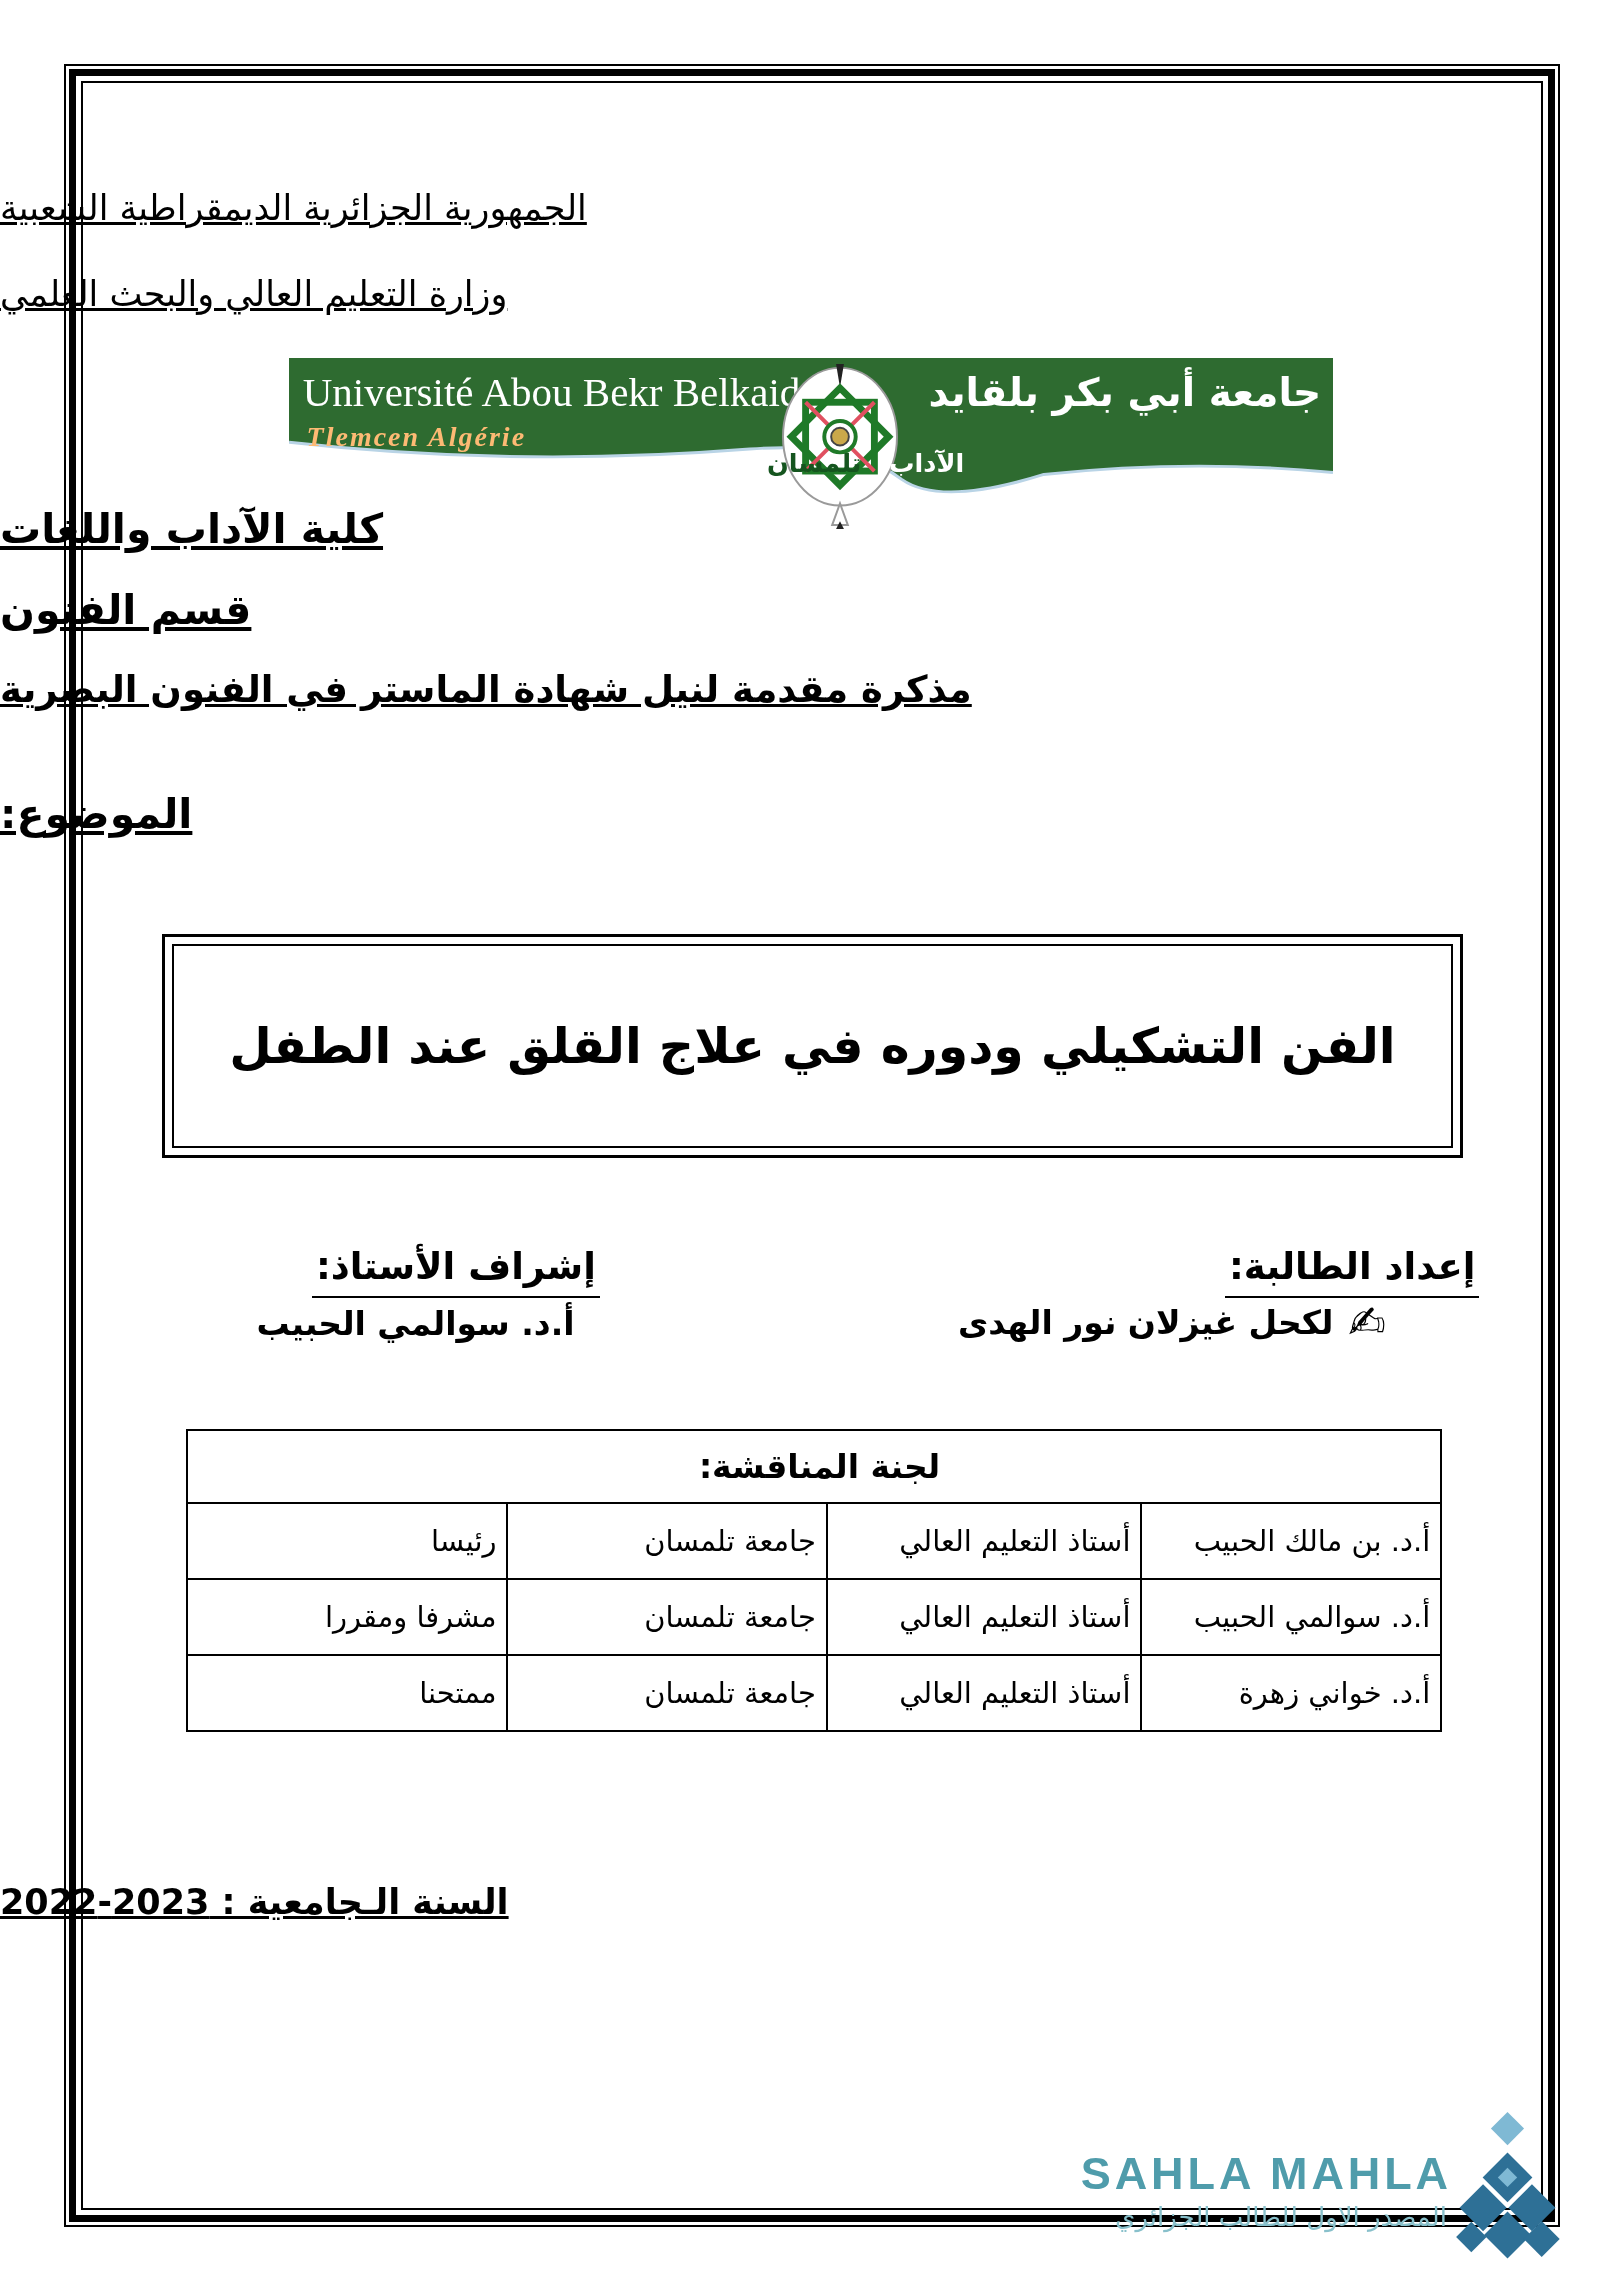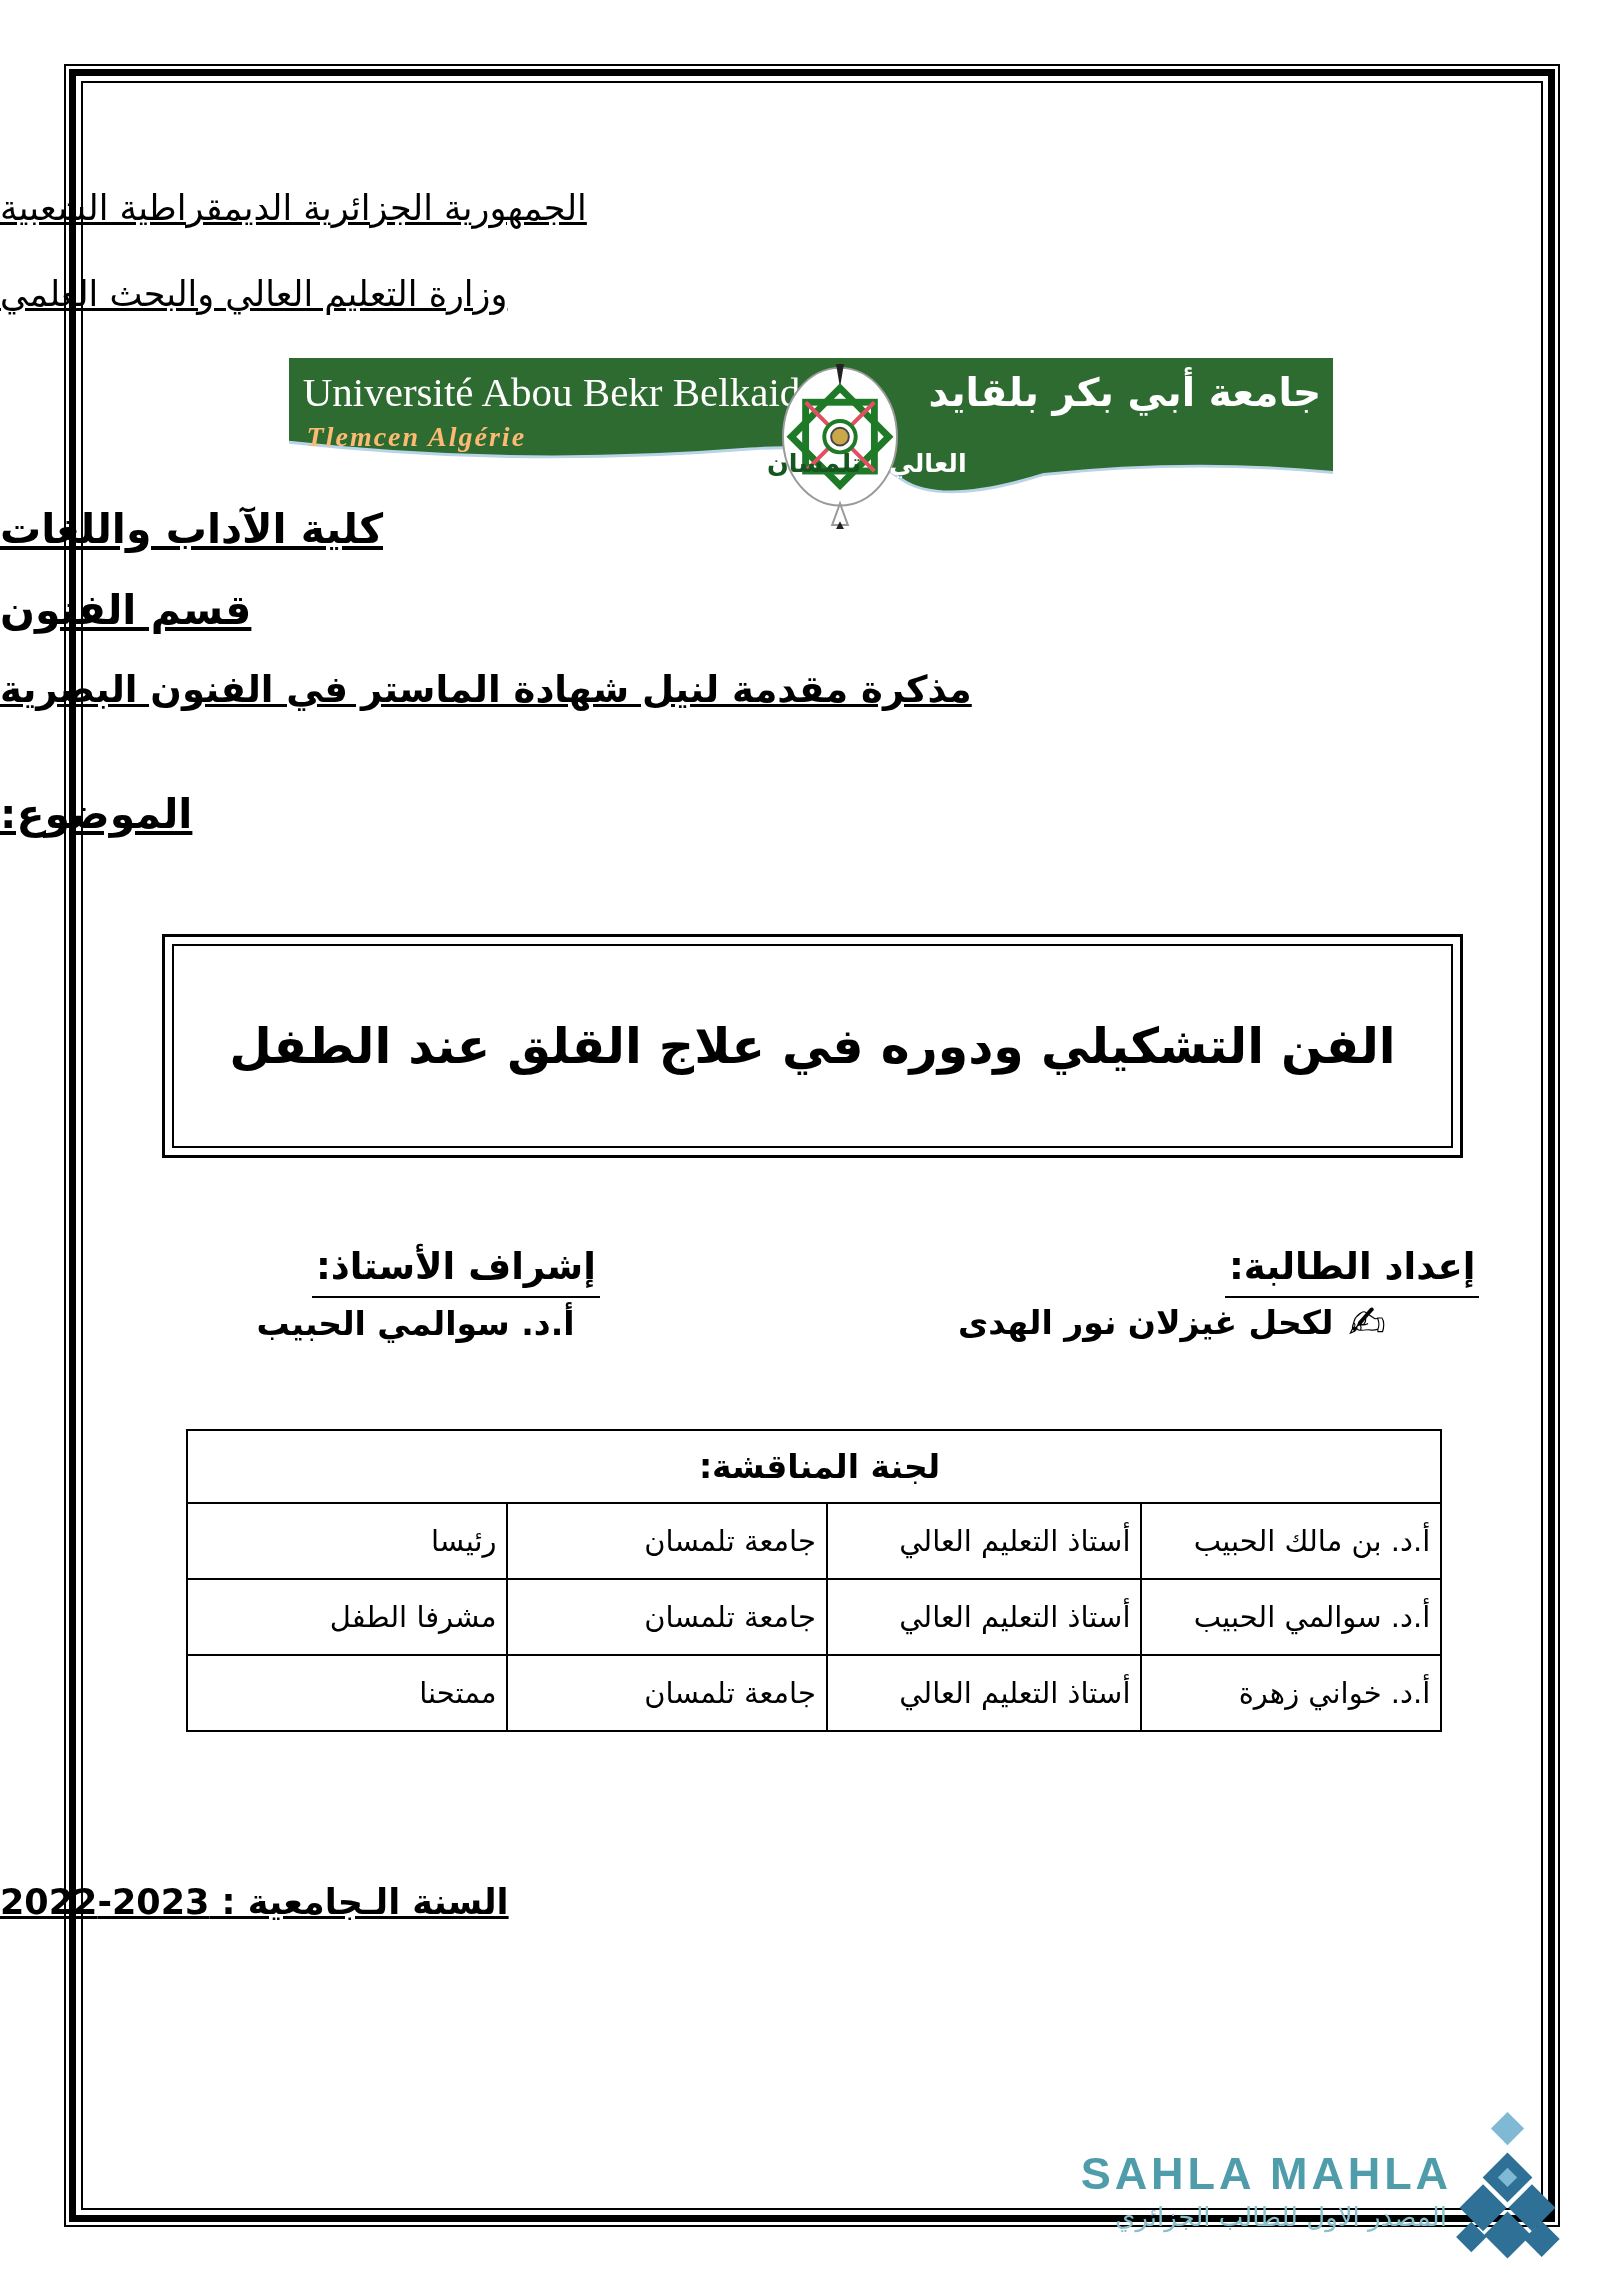--- a/index.html
+++ b/index.html
@@ -93,21 +93,21 @@
     <path d="M62 146 L70 168 L54 168 Z" fill="#ffffff" stroke="#9a9a9a" stroke-width="2"></path>
     <path d="M58 4 L66 4 L62 28 Z" fill="#222222"></path>
     <path d="M62 164 L66 172 L58 172 Z" fill="#222222"></path>
     <rect x="27" y="43" width="70" height="70" fill="none" stroke="#1f7a28" stroke-width="7"></rect>
     <rect x="27" y="43" width="70" height="70" fill="none" stroke="#1f7a28" stroke-width="7" transform="rotate(45 62 78)"></rect>
     <path d="M62 78 L97 43 M62 78 L27 43 M62 78 L97 113 M62 78 L27 113" stroke="#e05060" stroke-width="4" fill="none"></path>
     <circle cx="62" cy="78" r="16" fill="#ffffff" stroke="#1f7a28" stroke-width="4"></circle>
     <circle cx="62" cy="78" r="9" fill="#caa84a" stroke="#444444" stroke-width="2"></circle>
   </svg>
   <div class="abs banner-city">تلمسان</div>
-  <div class="abs banner-country">العالي</div>
+  <div class="abs banner-country">الآداب</div>
 </div>
 
 <div class="abs centerline" id="faculty-line">كلية الآداب واللغات</div>
 <div class="abs centerline" id="department-line">قسم الفنون</div>
 <div class="abs centerline" id="thesis-line">مذكرة مقدمة لنيل شهادة الماستر في الفنون البصرية</div>
 <div class="abs centerline" id="subject-label">الموضوع:</div>
 
 <div class="abs title-box">
   <div class="title-box-inner">
     <div class="thesis-title">الفن التشكيلي ودوره في علاج القلق عند الطفل</div>
@@ -136,21 +136,21 @@
   <tr>
     <td>أ.د. بن مالك الحبيب</td>
     <td>أستاذ التعليم العالي</td>
     <td>جامعة تلمسان</td>
     <td>رئيسا</td>
   </tr>
   <tr>
     <td>أ.د. سوالمي الحبيب</td>
     <td>أستاذ التعليم العالي</td>
     <td>جامعة تلمسان</td>
-    <td>مشرفا الطفل</td>
+    <td>مشرفا ومقررا</td>
   </tr>
   <tr>
     <td>أ.د. خواني زهرة</td>
     <td>أستاذ التعليم العالي</td>
     <td>جامعة تلمسان</td>
     <td>ممتحنا</td>
   </tr>
 </tbody>
   </table>
 

